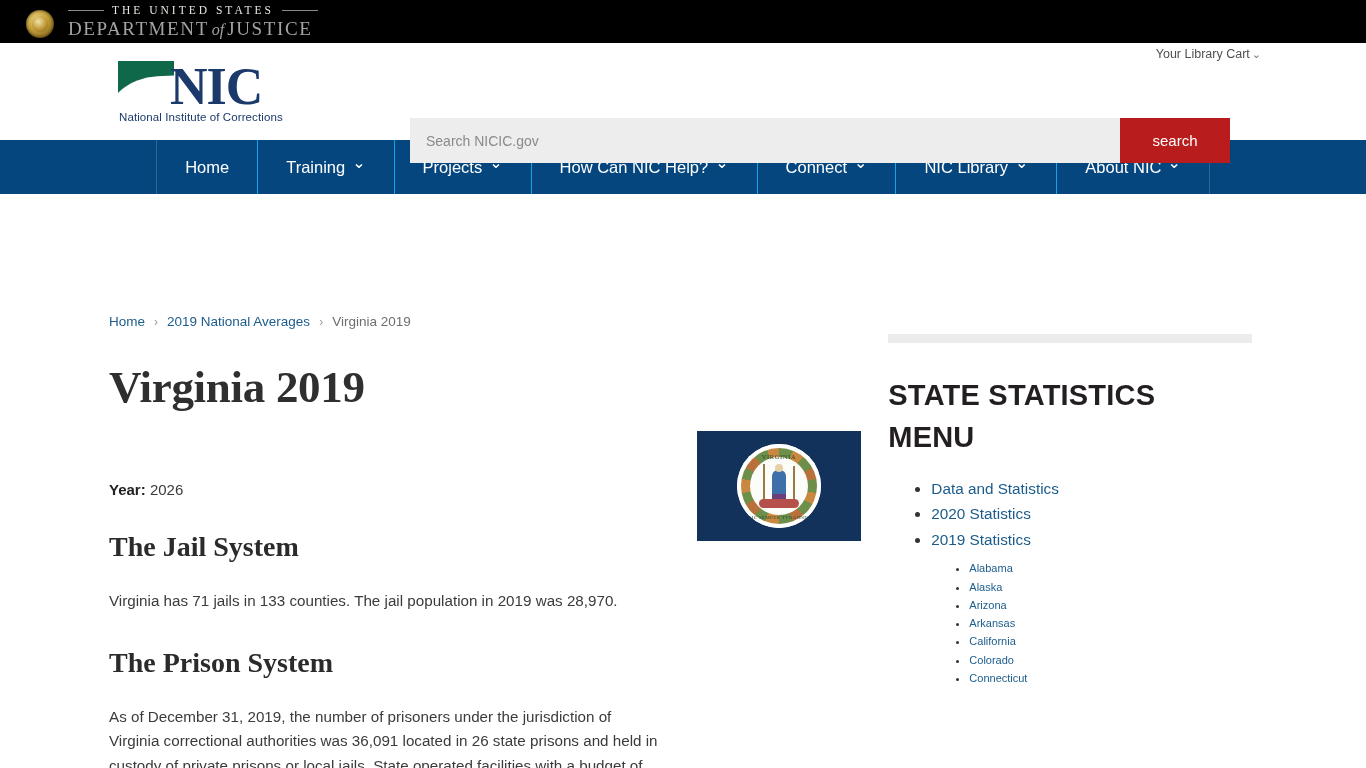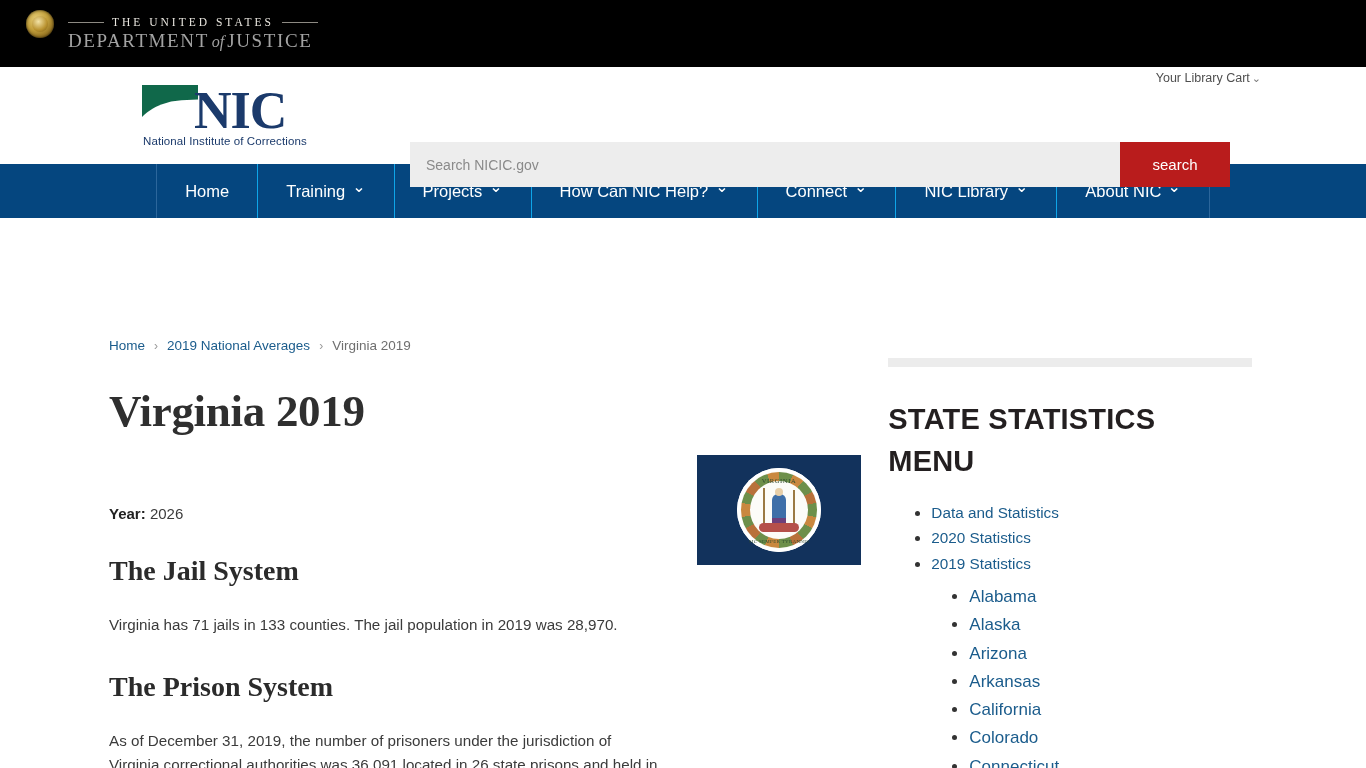--- a/index.html
+++ b/index.html
@@ -6,21 +6,21 @@
   html, body {
     margin: 0; padding: 0;
     width: 1366px; height: 768px;
     overflow: hidden;
     background: #ffffff;
     font-family: "Liberation Sans", sans-serif;
   }
 
   
   .doj-banner {
-    width: 100%; height: 67px;
+    width: 100%; height: 43px;
     background: #000000;
     display: flex; align-items: center;
     position: relative;
   }
   .doj-seal {
     position: absolute; left: 26px; top: 10px;
     width: 28px; height: 28px; border-radius: 50%;
     background: radial-gradient(circle at 38% 33%, #e8cf7a 0%, #c3a03c 42%, #8c6b1e 75%, #4f3a0c 100%);
     box-shadow: inset 0 0 3px rgba(0,0,0,.8);
   }
@@ -47,21 +47,21 @@
     width: 100%; height: 97px; background: #ffffff; position: relative;
   }
   .cart-row {
     position: absolute; right: 105px; top: 4px;
     display: flex; align-items: center; gap: 2px;
     font-size: 12.5px; color: #4f4f4f;
   }
   .cart-caret { font-size: 11px; color: #777; }
 
   .nic-logo {
-    position: absolute; left: 142px; top: 18px;
+    position: absolute; left: 118px; top: 18px;
     width: 160px; height: 66px;
   }
   .nic-mark {
     position: absolute; left: 0; top: 0; width: 56px; height: 46px;
     background: #10684a; overflow: hidden;
   }
   .nic-mark::after {
     content: ""; position: absolute; left: -12px; top: 16px;
     width: 78px; height: 62px; background: #ffffff;
     border-radius: 68% 0 0 0; transform: rotate(-3deg);
@@ -214,21 +214,21 @@
     list-style: disc; margin: 18px 0 0 0; padding-left: 43px;
   }
   ul.side-list > li {
     font-size: 15.3px; line-height: 1.66; color: #1b5c8c;
   }
   ul.side-list > li::marker { color: #333; }
   ul.side-sublist {
     list-style: disc; margin: 7px 0 0 0; padding-left: 38px;
   }
   ul.side-sublist > li {
-    font-size: 17px; line-height: 1.66; color: #1b5c8c;
+    font-size: 11px; line-height: 1.66; color: #1b5c8c;
   }
   ul.side-sublist > li::marker { color: #333; }
   .side-link { color: #1b5c8c; text-decoration: none; cursor: pointer; }
 </style>
 </head>
 <body>
 
 <div class="doj-banner">
   <span class="doj-seal"></span>
   <div class="doj-text">

